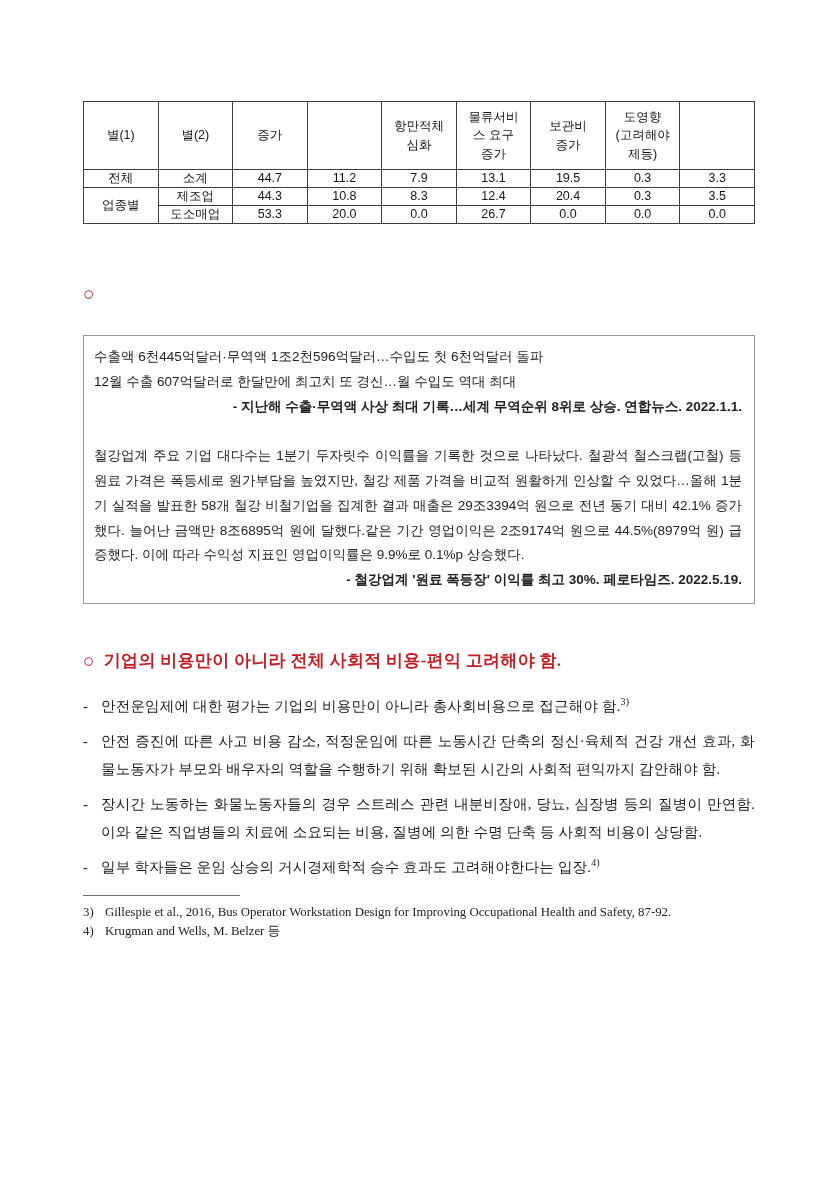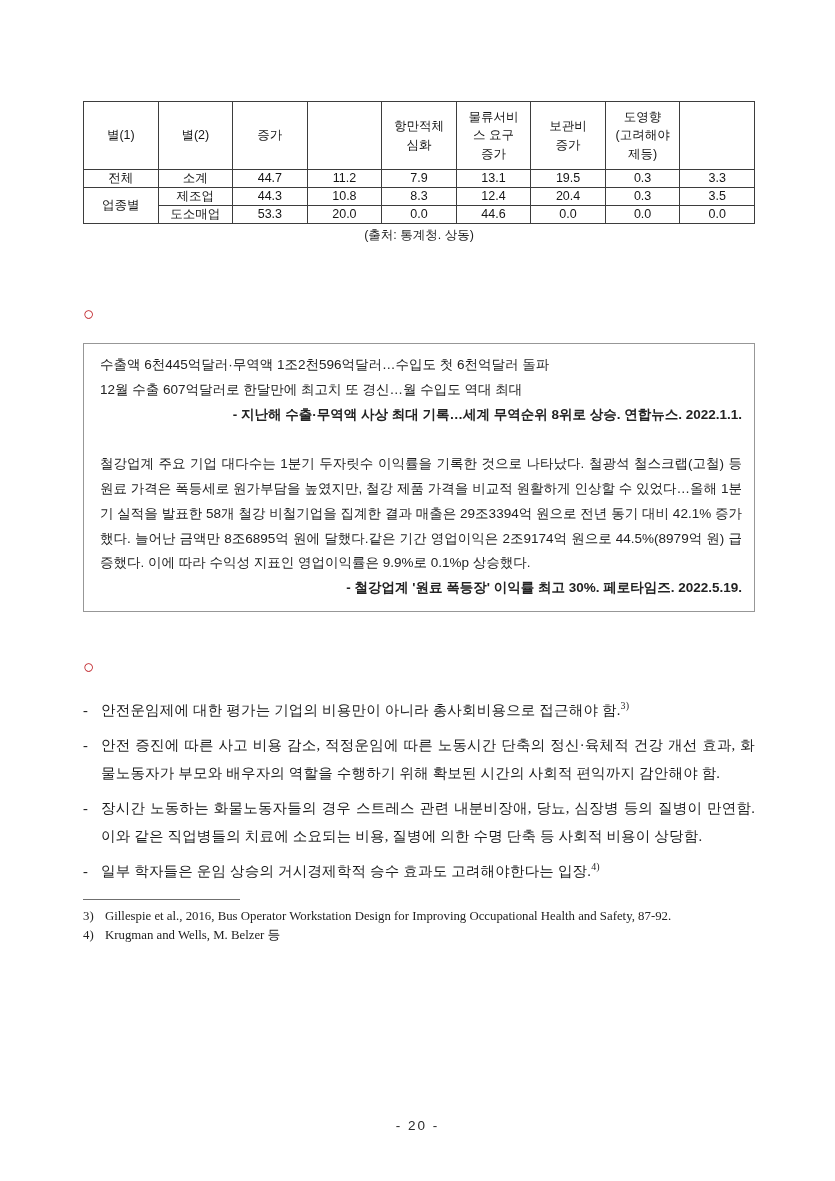--- a/index.html
+++ b/index.html
@@ -44,23 +44,23 @@
     display: flex; align-items: center;
   }
   .section-heading .circle-bullet {
     font-weight: normal; font-size: 19px; line-height: 19px;
     margin-right: 9px; color: #bf2026;
   }
   .section-heading.second { margin-top: 45px; }
 
   
   .quote-box {
-    margin-top: 20px;
+    margin-top: 32px;
     border: 1px solid #979797;
-    padding: 9px 12px 10px 16px;
+    padding: 9px 12px 10px 10px;
     font-family: "Liberation Sans", sans-serif;
     font-size: 13.5px; line-height: 24.8px;
     color: #222; text-align: justify;
   }
   .quote-box .hline { text-align: left; }
   .quote-box .q-source { text-align: right; font-weight: bold; }
   .quote-box .q-gap { height: 24.8px; }
 
   
   .bullet-list { margin-top: 20px; font-size: 14.5px; line-height: 28px; color: #1c1c1c; }
@@ -132,45 +132,45 @@
           <td>12.4</td>
           <td>20.4</td>
           <td>0.3</td>
           <td>3.5</td>
         </tr>
         <tr>
           <td>도소매업</td>
           <td>53.3</td>
           <td>20.0</td>
           <td>0.0</td>
-          <td>44.6</td>
+          <td>26.7</td>
           <td>0.0</td>
           <td>0.0</td>
           <td>0.0</td>
         </tr>
       </tbody>
     </table>
 
-    <div class="source-note">(출처: 통계청. 상동)</div>
 
     <div class="section-heading">
       <span class="circle-bullet">○</span>
     </div>
 
     <div class="quote-box">
       <div class="hline">수출액 6천445억달러·무역액 1조2천596억달러…수입도 첫 6천억달러 돌파</div>
       <div class="hline">12월 수출 607억달러로 한달만에 최고치 또 경신…월 수입도 역대 최대</div>
       <div class="q-source">- 지난해 수출·무역액 사상 최대 기록…세계 무역순위 8위로 상승. 연합뉴스. 2022.1.1.</div>
       <div class="q-gap"></div>
       <div>철강업계 주요 기업 대다수는 1분기 두자릿수 이익률을 기록한 것으로 나타났다. 철광석 철스크랩(고철) 등 원료 가격은 폭등세로 원가부담을 높였지만, 철강 제품 가격을 비교적 원활하게 인상할 수 있었다…올해 1분기 실적을 발표한 58개 철강 비철기업을 집계한 결과 매출은 29조3394억 원으로 전년 동기 대비 42.1% 증가했다. 늘어난 금액만 8조6895억 원에 달했다.같은 기간 영업이익은 2조9174억 원으로 44.5%(8979억 원) 급증했다. 이에 따라 수익성 지표인 영업이익률은 9.9%로 0.1%p 상승했다.</div>
       <div class="q-source">- 철강업계 '원료 폭등장' 이익률 최고 30%. 페로타임즈. 2022.5.19.</div>
     </div>
 
     <div class="section-heading second">
       <span class="circle-bullet">○</span>
+      <span>기업의 비용만이 아니라 전체 사회적 비용-편익 고려해야 함.</span>
     </div>
 
     <div class="bullet-list">
       <div class="bullet-item">
         <span class="dash-marker">-</span>
         <div class="bullet-text"><span>안전운임제에 대한 평가는 기업의 비용만이 아니라 총사회비용으로 접근해야 함.</span><sup>3)</sup></div>
       </div>
       <div class="bullet-item">
         <span class="dash-marker">-</span>
         <div class="bullet-text"><span>안전 증진에 따른 사고 비용 감소, 적정운임에 따른 노동시간 단축의 정신·육체적 건강 개선 효과, 화물노동자가 부모와 배우자의 역할을 수행하기 위해 확보된 시간의 사회적 편익까지 감안해야 함.</span><sup></sup></div>
@@ -192,14 +192,13 @@
         <span class="fn-text">Gillespie et al., 2016, Bus Operator Workstation Design for Improving Occupational Health and Safety, 87-92.</span>
       </div>
       <div class="footnote">
         <span class="fn-label">4)</span>
         <span class="fn-text">Krugman and Wells, M. Belzer 등</span>
       </div>
     </div>
 
   </div>
 
-  <div class="page-number">- 20 -</div>
 </div>
 
 </body></html>

